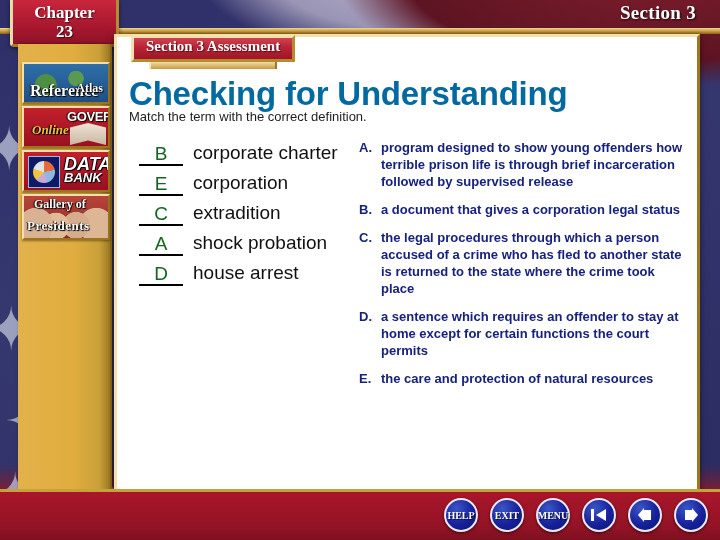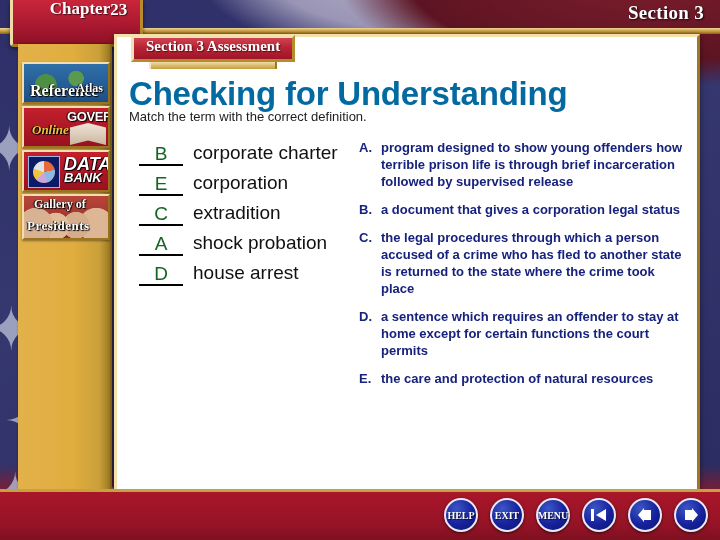--- a/index.html
+++ b/index.html
@@ -42,48 +42,47 @@
   .top-rail {
     position: absolute;
     left: 0; top: 28px;
     width: 720px; height: 6px;
     background: linear-gradient(to bottom, #efd79b, #c99b39 55%, #8a6415);
   }
 
   
   .section-label {
     position: absolute;
-    right: 16px; top: 2px;
+    right: 24px; top: 2px;
     color: #ffffff;
     font-family: "Liberation Serif", serif;
     font-size: 19px;
     font-weight: bold;
     text-shadow: 1px 1px 2px rgba(0,0,0,.8);
     letter-spacing: .3px;
   }
 
   
   .chapter-plaque {
     position: absolute;
     left: 10px; top: 0px;
     width: 103px; height: 44px;
     background: linear-gradient(to bottom, #c9263c, #a8182f 60%, #8e1227);
     border: 3px solid;
     border-color: #f0dba5 #b98a2e #a97c22 #f0dba5;
     border-top: none;
     border-radius: 0 0 4px 4px;
     box-shadow: 0 2px 4px rgba(0,0,0,.5);
     display: flex;
-    flex-direction: row;
-    align-items: flex-start;
+    flex-direction: column;
+    align-items: center;
     justify-content: center;
     color: #fff;
     font-family: "Liberation Serif", serif;
     font-weight: bold;
-    padding-left: 24px;
   }
   .chapter-plaque .c1 { font-size: 17px; line-height: 18px; text-shadow: 1px 1px 1px rgba(0,0,0,.6); }
   .chapter-plaque .c2 { font-size: 17px; line-height: 19px; text-shadow: 1px 1px 1px rgba(0,0,0,.6); }
 
   
   .sidebar {
     position: absolute;
     left: 18px; top: 44px;
     width: 92px; height: 448px;
     background: linear-gradient(to right, #e2b14a 0%, #e0ad3e 60%, #caa03a 88%, #9d7a22 100%);

